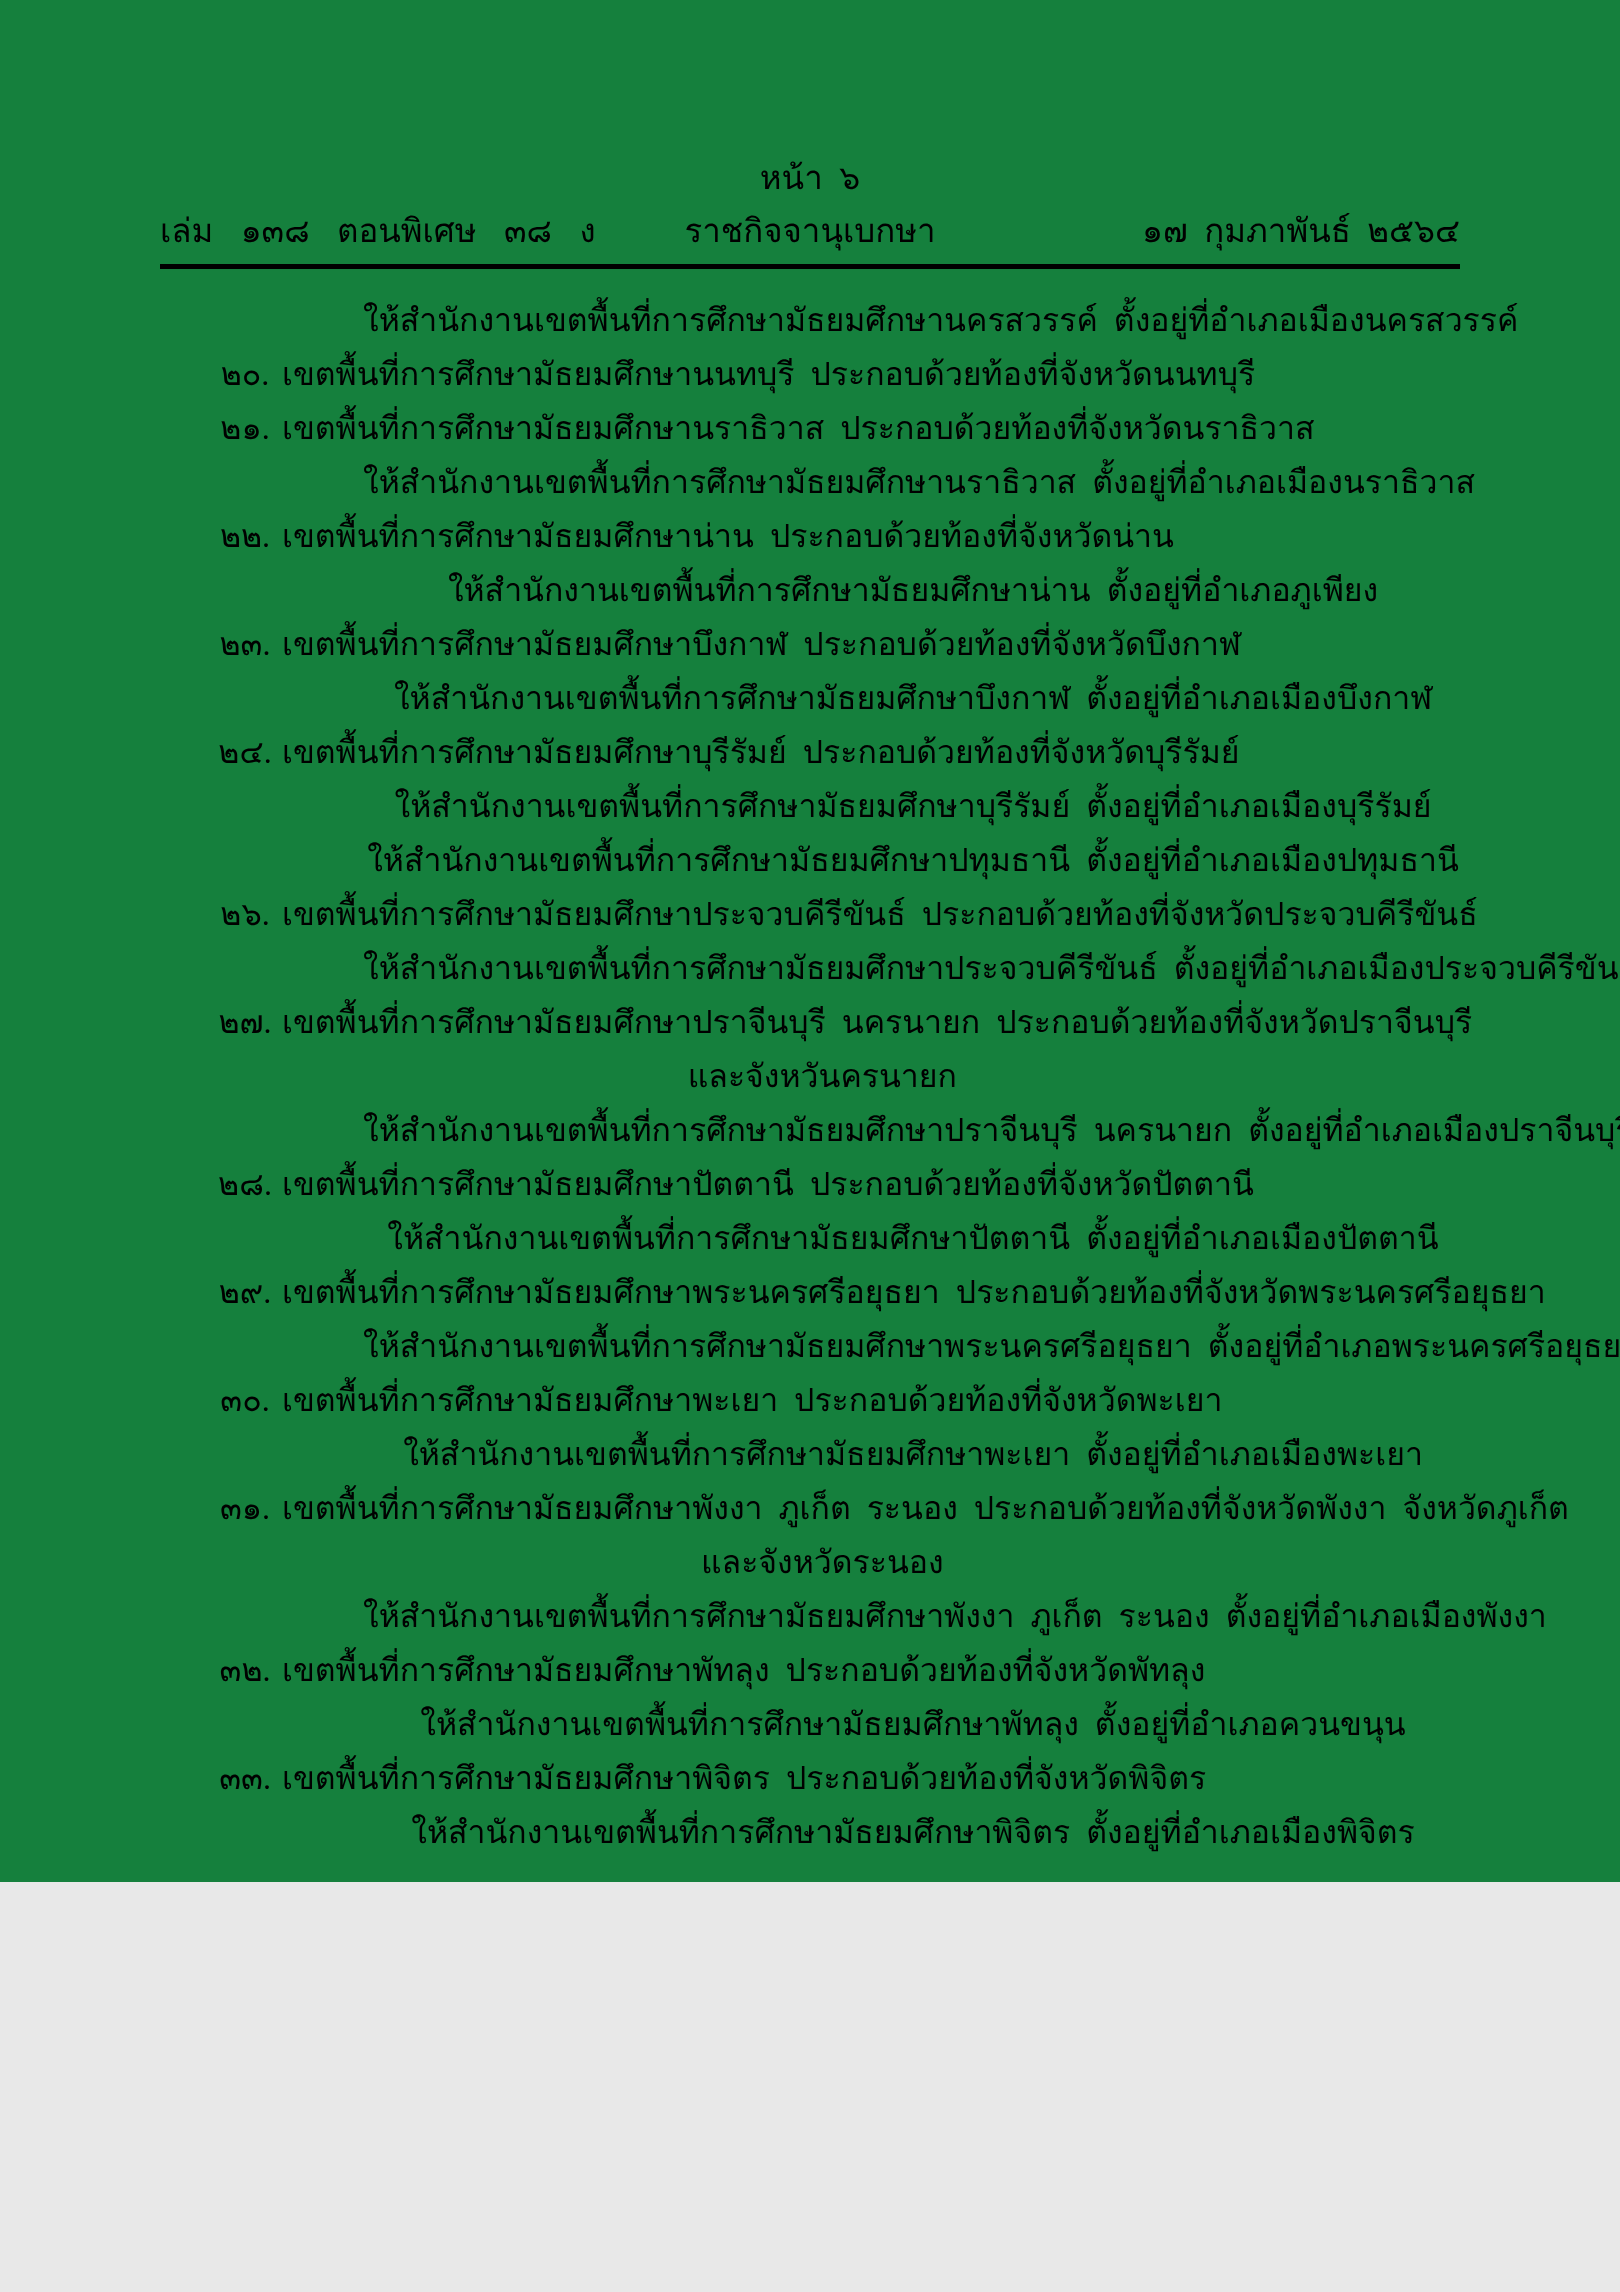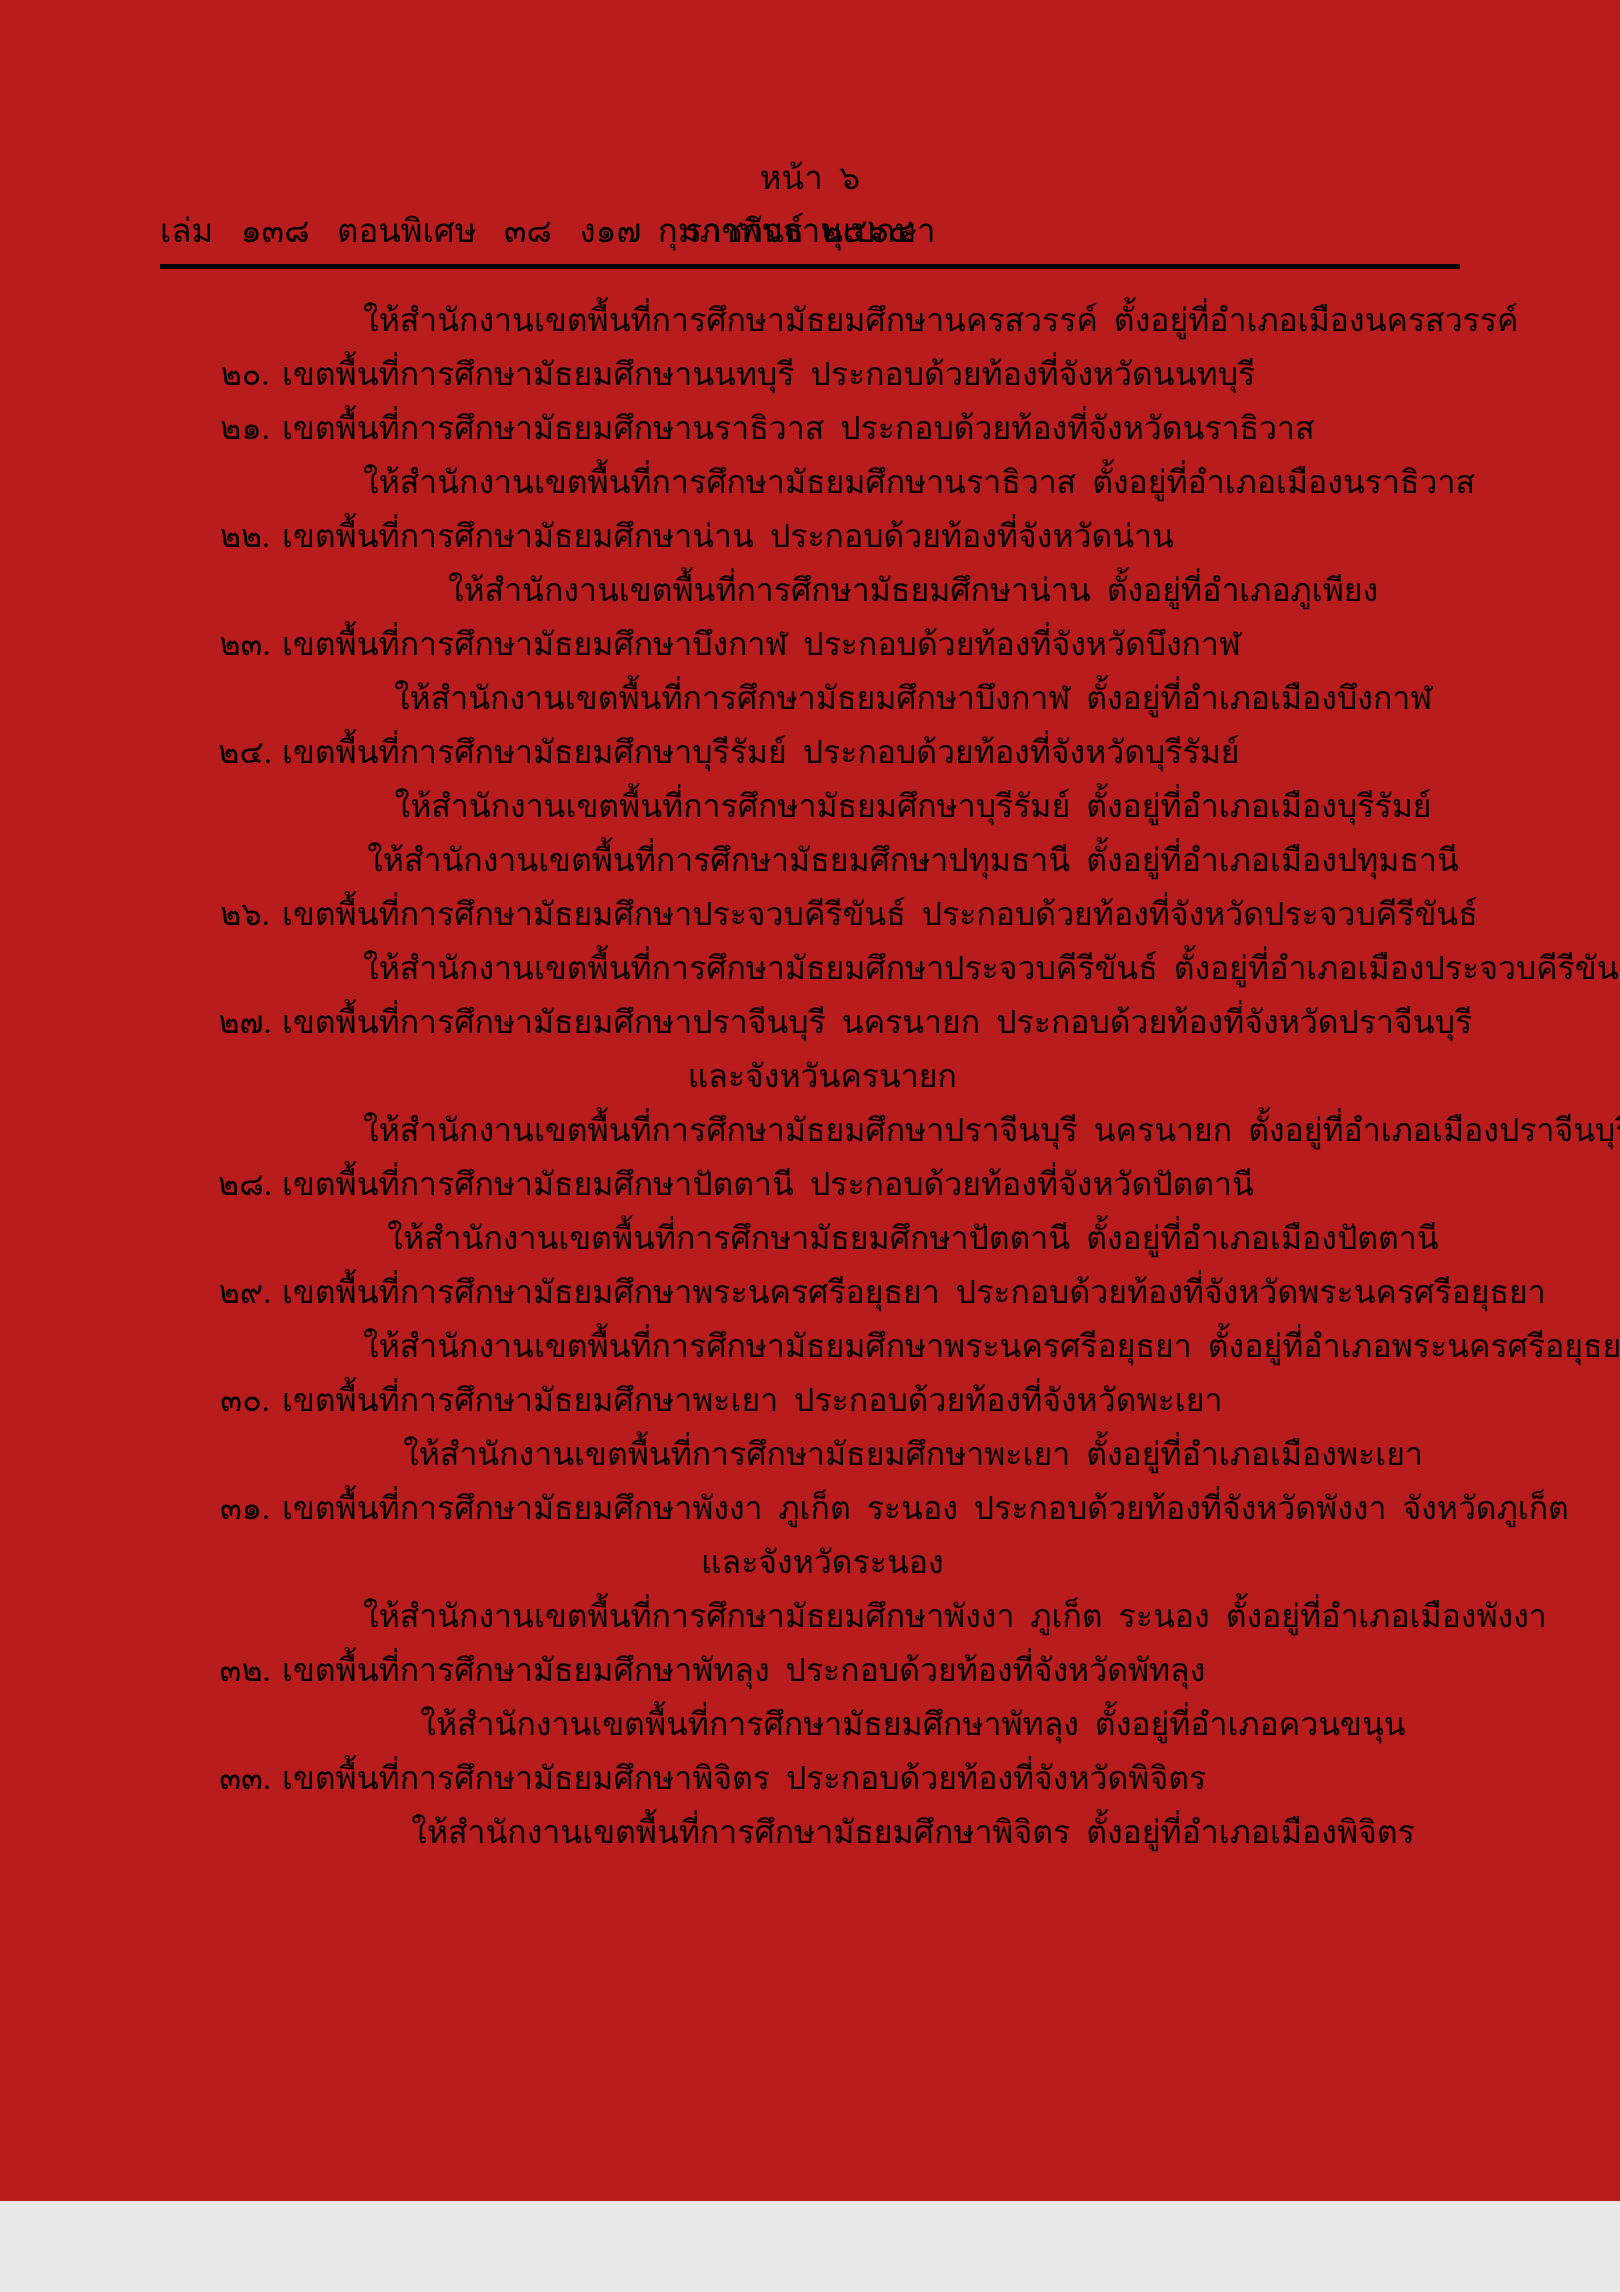--- a/index.html
+++ b/index.html
@@ -3,43 +3,43 @@
 <meta charset="utf-8">
 <style>
   html, body {
     margin: 0;
     padding: 0;
     background: #e8e8e8;
   }
   .sheet {
     position: relative;
     width: 1620px;
-    height: 2201px;
-    background: #b91c1c;
+    height: 1882px;
+    background: #15803d;
     color: #000000;
     font-family: "Liberation Serif", "DejaVu Serif", serif;
     overflow: hidden;
   }
   .page-label {
     position: absolute;
     top: 157px;
     left: 0;
     width: 100%;
     text-align: center;
     font-size: 33px;
     line-height: 43px;
     white-space: pre;
   }
   .header-row {
     position: absolute;
     top: 210px;
     left: 160px;
     right: 160px;
     display: flex;
-    justify-content: flex-start;
+    justify-content: space-between;
     align-items: baseline;
     font-size: 33px;
     line-height: 43px;
     white-space: pre;
   }
   .header-left {
     display: flex;
     gap: 27.4px;
   }
   .header-center {

